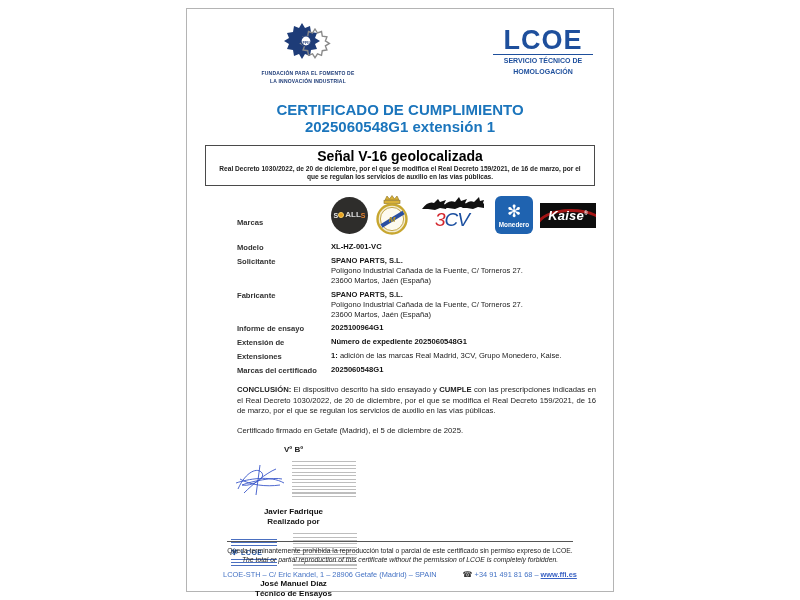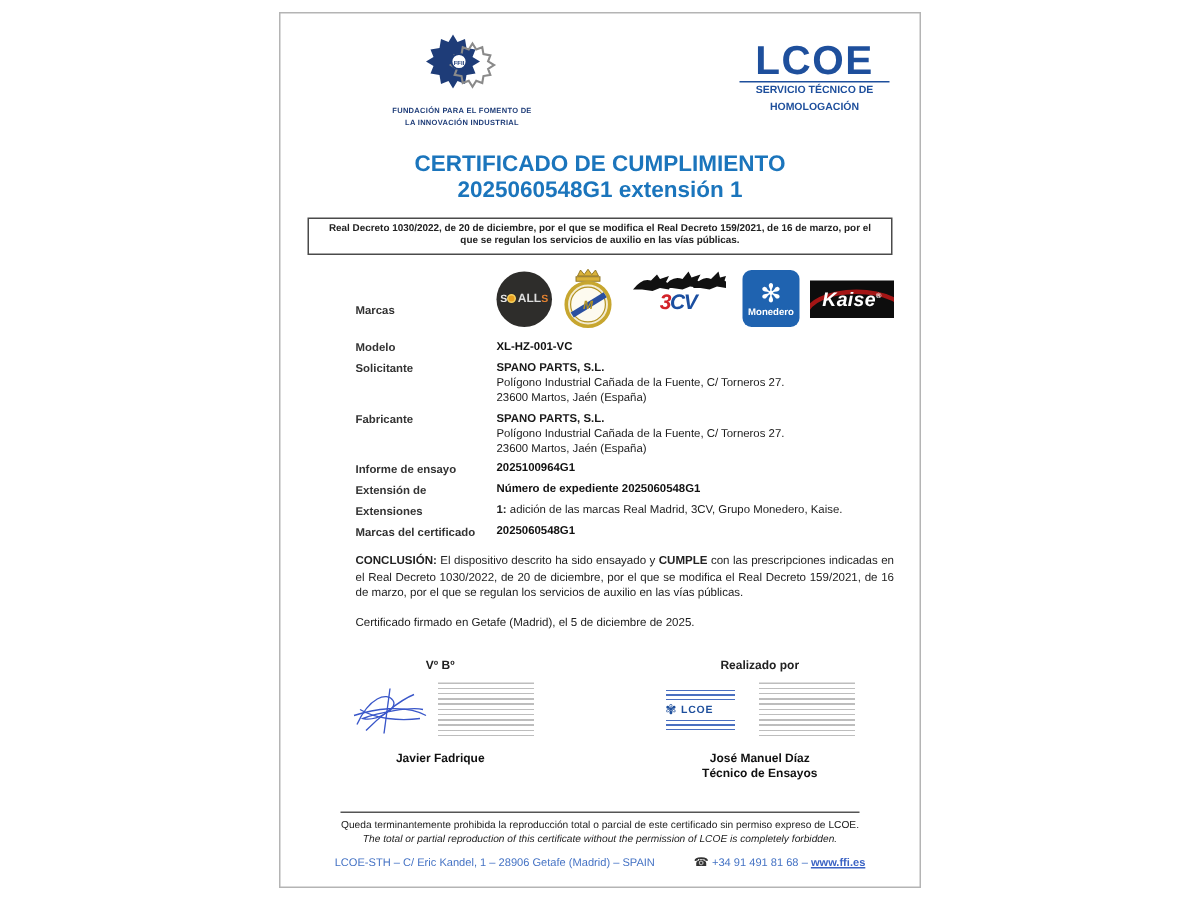--- a/index.html
+++ b/index.html
@@ -39,39 +39,39 @@
   .brand-logos { display:flex; align-items:center; gap:7px; }
   .logo-sos { width:37px; height:37px; border-radius:50%; background:#2e2d2b; color:#fff;
     display:flex; flex-direction:row; align-items:center; justify-content:center; line-height:1; }
   .logo-sos .s-top { font-size:7px; font-weight:bold; color:#e8e8e8; }
   .logo-sos .mid { font-size:8px; font-weight:bold; color:#dcdcdc; display:flex; align-items:center; gap:1px; }
   .logo-sos .dot { width:6px; height:6px; border-radius:50%; background:#e8a020; border:1px solid #f5d060; display:inline-block; }
   .logo-sos .s-bot { font-size:7px; font-weight:bold; color:#e08030; }
   .logo-rm { width:34px; height:40px; }
   .logo-3cv { position:relative; width:72px; height:38px; text-align:center; }
   .logo-3cv .horses { display:block; margin:0 auto; }
-  .logo-3cv .cv-text { font-size:14px; font-weight:700; font-style:italic; letter-spacing:-1px; line-height:.8; }
+  .logo-3cv .cv-text { font-size:19px; font-weight:400; font-style:italic; letter-spacing:-1px; line-height:.8; }
   .logo-3cv .n3 { color:#d2232a; text-shadow:0 0 1px #fff; }
   .logo-3cv .cv { color:#1b4fa0; }
   .logo-mon { width:38px; height:38px; border-radius:6px; background:#1f63b0; color:#fff; text-align:center;
     display:flex; flex-direction:column; align-items:center; justify-content:center; }
   .logo-mon .flake { font-size:17px; line-height:1; }
   .logo-mon .mon-label { font-size:6.4px; font-weight:bold; margin-top:1px; }
   .logo-kaise { width:56px; height:25px; background:#0d0d0d; color:#fff; position:relative; overflow:hidden;
     display:flex; align-items:center; justify-content:center; }
   .logo-kaise .swoosh { position:absolute; width:70px; height:34px; border:3px solid #c01818; border-radius:50%;
     left:-4px; top:6px; opacity:.85; }
   .logo-kaise .kaise-label { position:relative; font-size:13px; font-weight:bold; font-style:italic; letter-spacing:.2px; }
   .logo-kaise .tm { font-size:5px; vertical-align:super; }
   
   .conclusion { margin:10px 17px 0 50px; font-size:7.7px; line-height:1.35; text-align:justify; color:#222; }
   .conclusion .b { font-weight:bold; }
   .signed-line { margin:9px 17px 0 50px; font-size:7.7px; color:#222; }
   
-  .signatures { display:flex; margin-top:20px; }
+  .signatures { display:flex; margin-top:10px;flex-direction:column; }
   .sig-col { width:50%; text-align:center; }
   .sig-head { font-size:8px; font-weight:bold; color:#222; }
   .sig-art { height:46px; display:flex; align-items:center; justify-content:center; gap:4px; margin-top:3px; }
   .tiny-text { width:64px; height:38px;
     background:repeating-linear-gradient(#9a9a9a 0 1px, transparent 1px 3.5px); opacity:.65; }
   .stamp { width:58px; height:38px; border:0; display:flex; flex-direction:column; justify-content:center; align-items:flex-start; gap:2px; }
   .stamp .stamp-lines { width:46px; height:7px; background:repeating-linear-gradient(#4a6fc0 0 1px, transparent 1px 3px); }
   .stamp .stamp-mid { display:flex; align-items:center; gap:3px; }
   .stamp .gear { color:#1e4f9c; font-size:9px; line-height:1; }
   .stamp .stamp-lcoe { color:#1e4f9c; font-size:7px; font-weight:bold; letter-spacing:.5px; }
@@ -112,20 +112,21 @@
       <div class="lcoe-sub">HOMOLOGACIÓN</div>
     </div>
   </div>
 
   <div class="title">
     <div>CERTIFICADO DE CUMPLIMIENTO</div>
     <div>2025060548G1 extensión 1</div>
   </div>
 
   <div class="product-box">
+    <div class="product-title">Señal V-16 geolocalizada</div>
     <div class="product-reg">Real Decreto 1030/2022, de 20 de diciembre, por el que se modifica el Real Decreto 159/2021, de 16 de marzo, por el que se regulan los servicios de auxilio en las vías públicas.</div>
   </div>
 
   <div class="brands-row">
     <div class="lbl">Marcas</div>
     <div class="brand-logos">
       <div class="logo-sos">
         <span class="s-top">S</span>
         <span class="mid">
             <span class="dot"></span>

